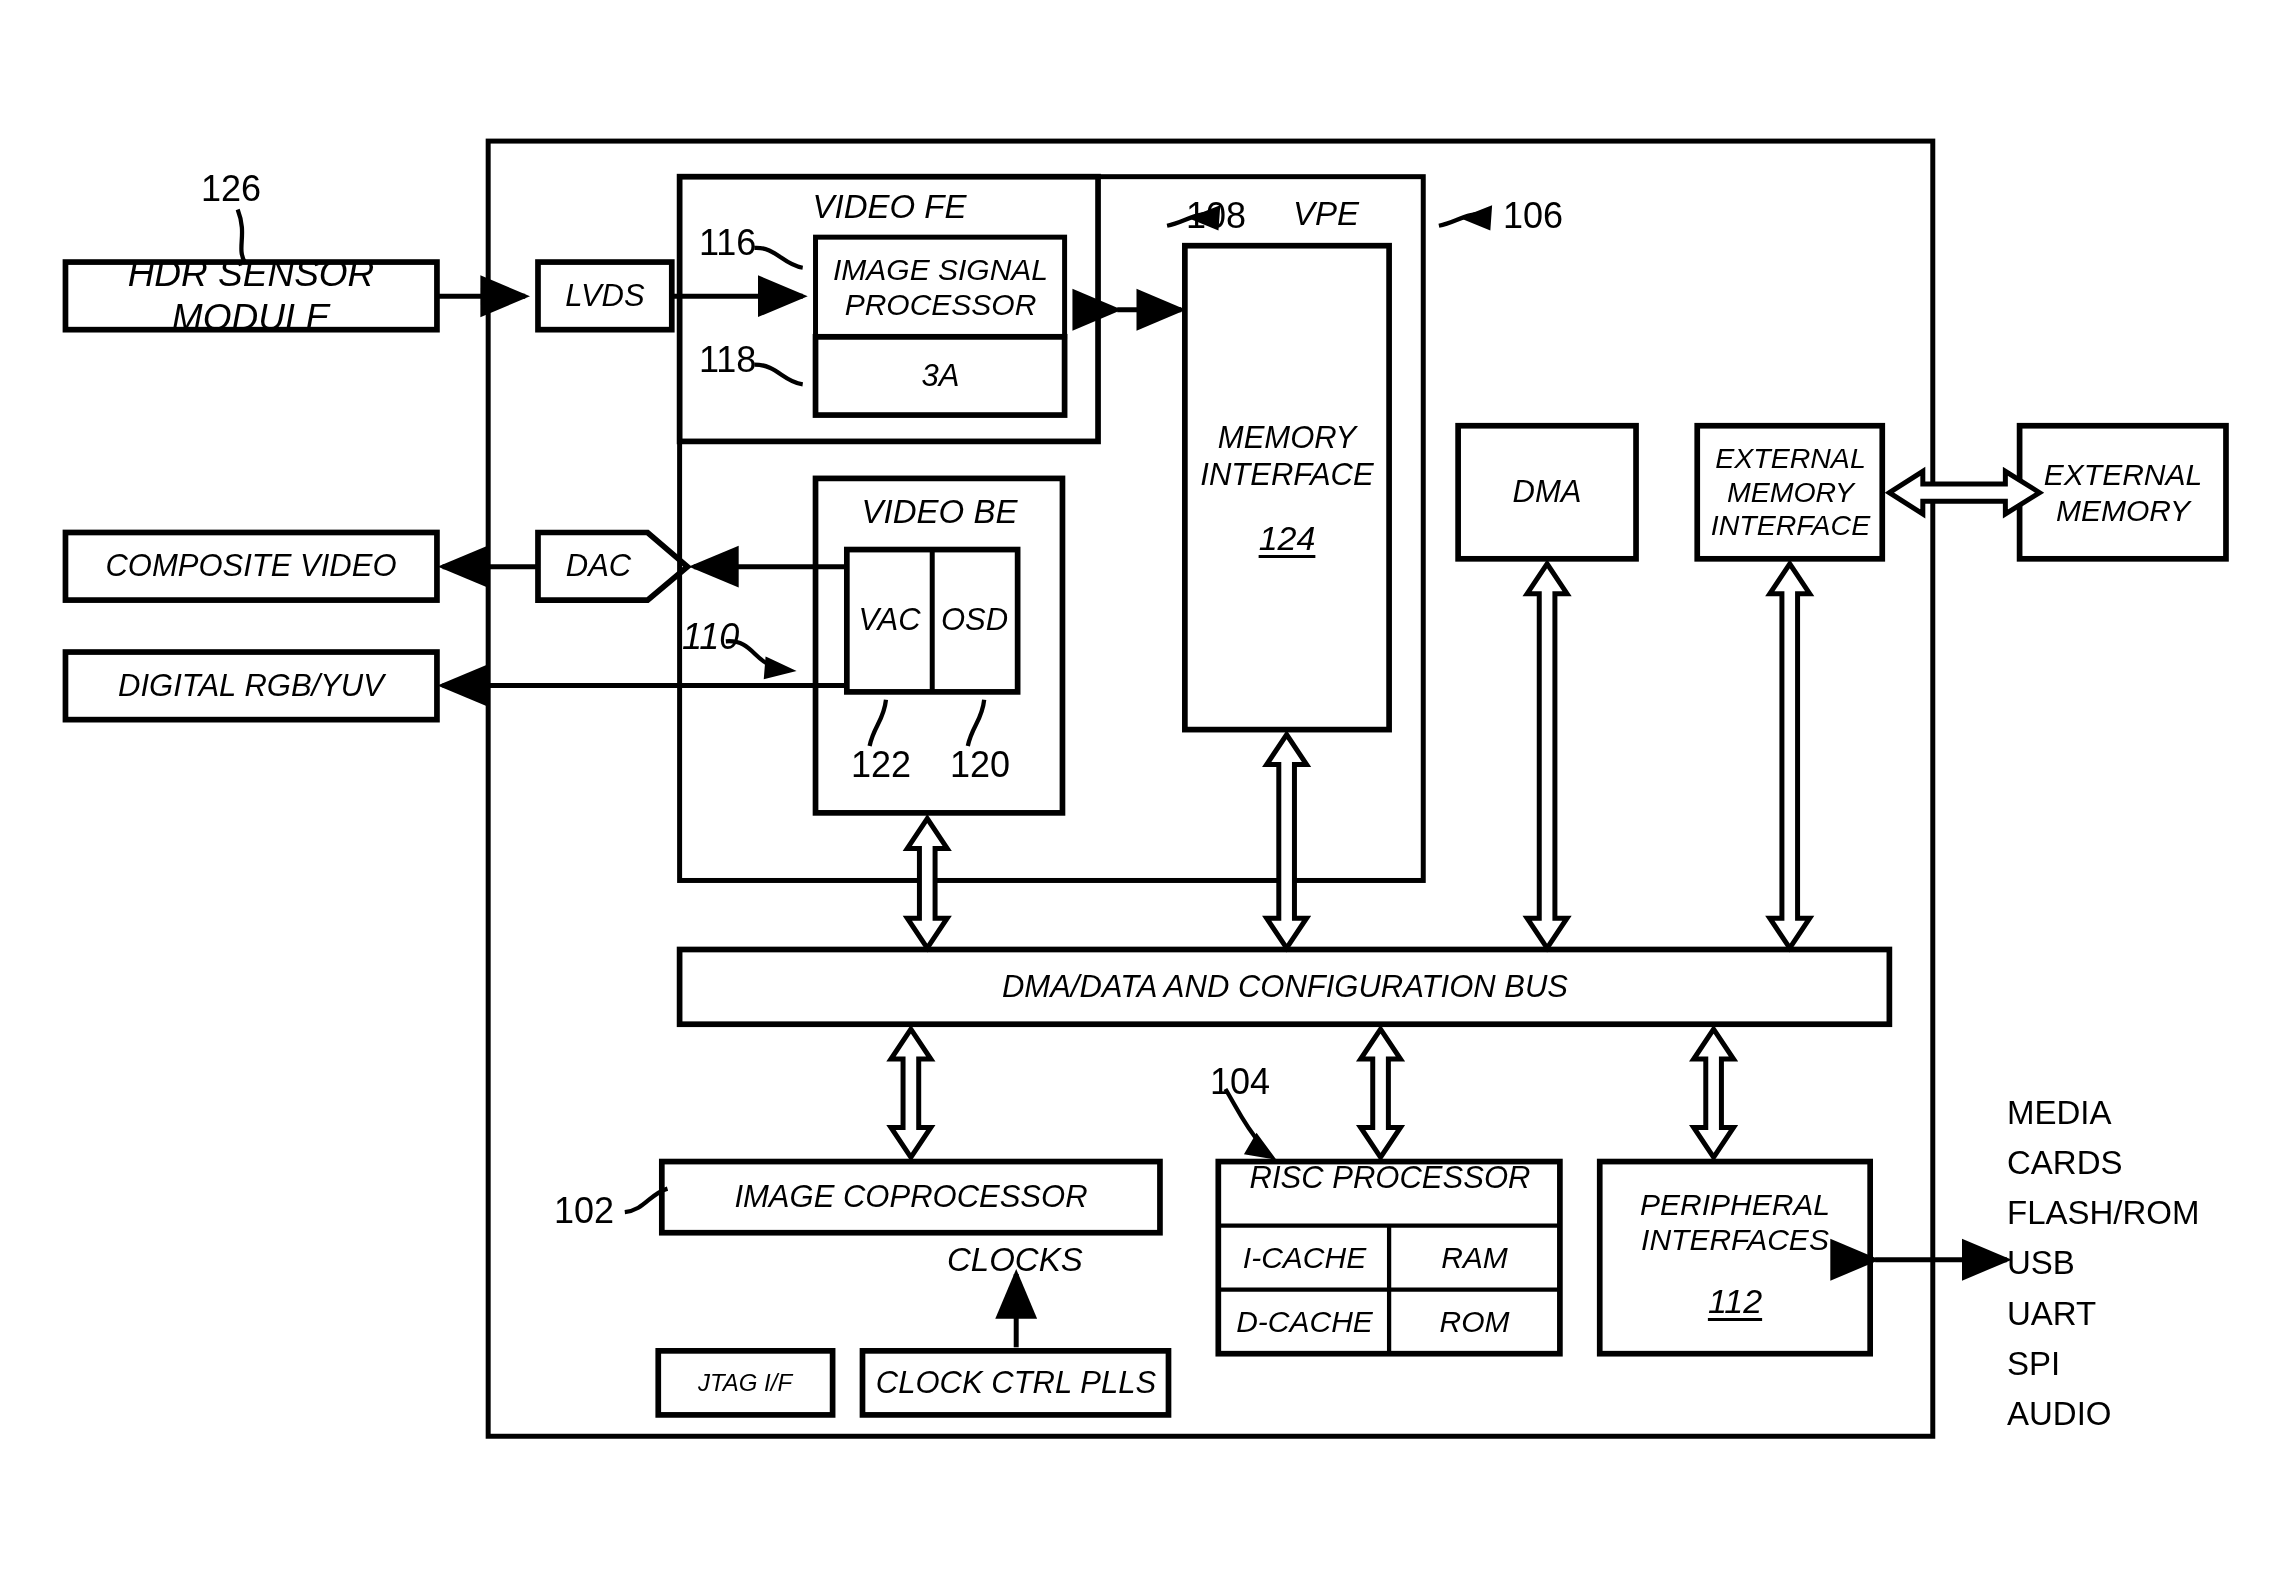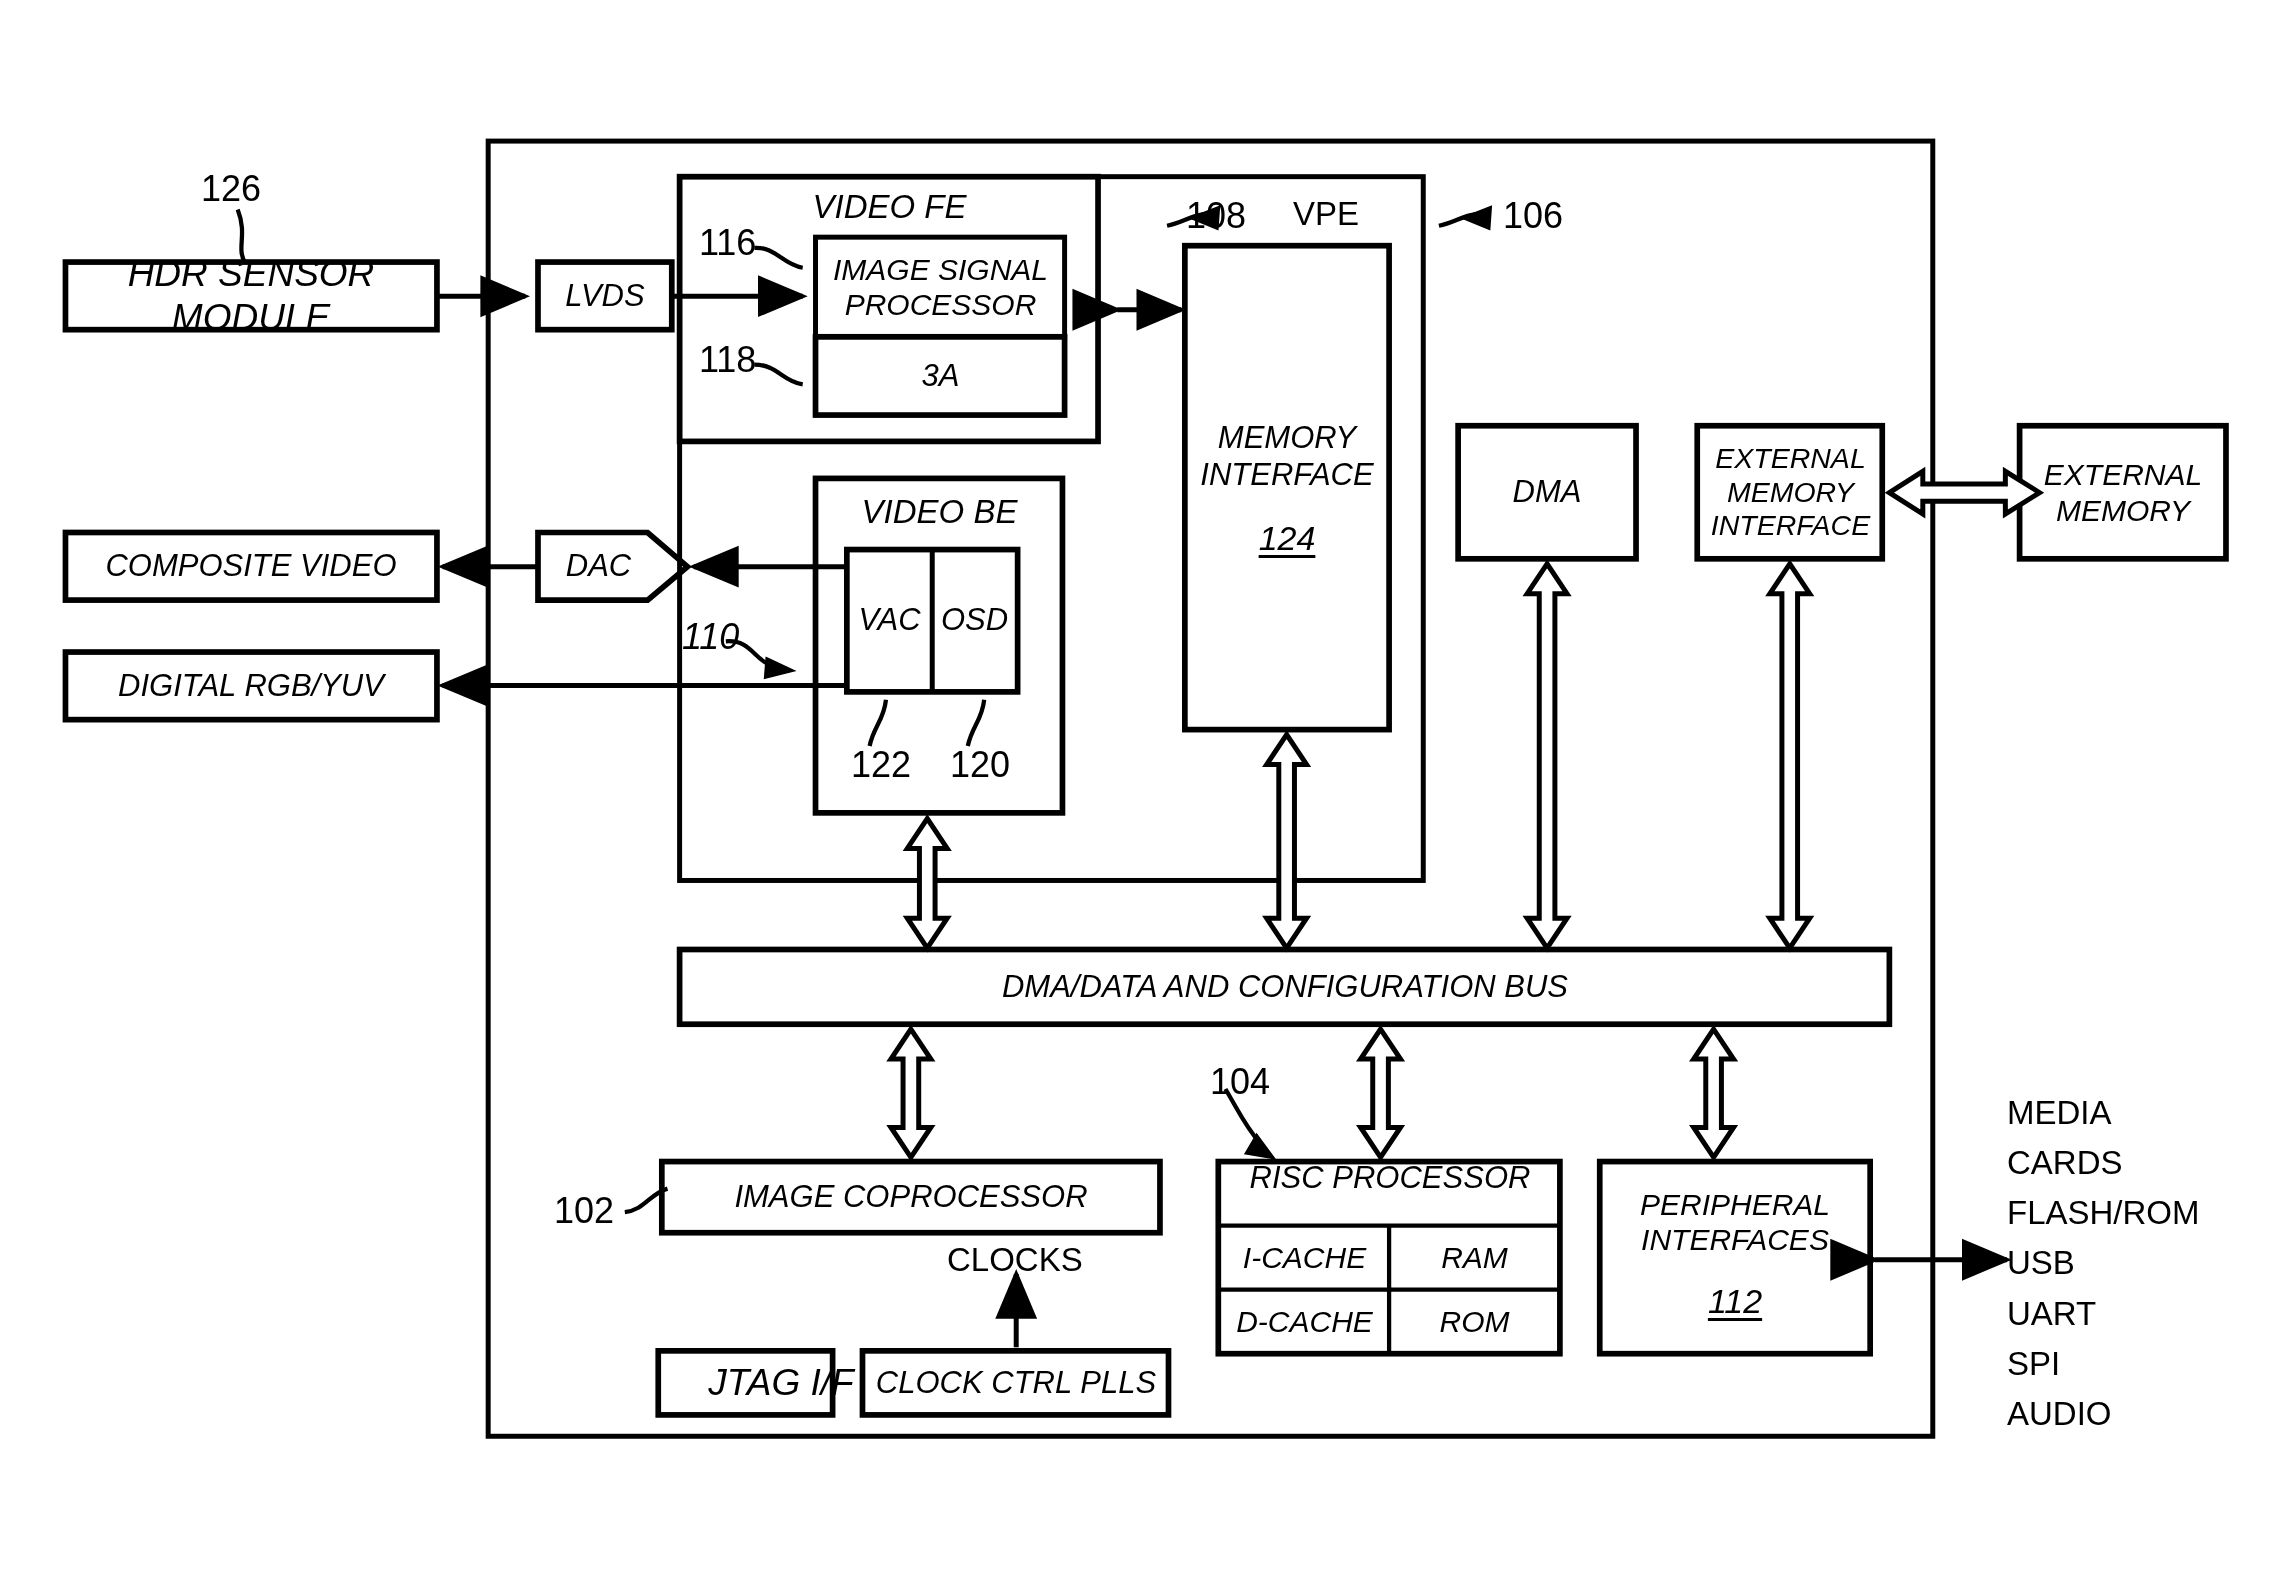--- a/index.html
+++ b/index.html
@@ -7,21 +7,21 @@
        font-family:"Liberation Sans", sans-serif;color:#000;}
   #stage{position:absolute;left:0;top:0;width:2295px;height:1560px;}
   svg.layer{position:absolute;left:0;top:0;width:2295px;height:1593px;overflow:visible;}
   .lbl{position:absolute;text-align:center;line-height:1.18;
        font-family:"Liberation Sans", sans-serif;color:#000;
        display:flex;align-items:center;justify-content:center;
        white-space:pre-line;font-style:italic;}
   .ref{position:absolute;font-size:36px;font-family:"Liberation Sans", sans-serif;
        color:#000;white-space:nowrap;}
   .u{text-decoration:underline;text-underline-offset:5px;}
-  .plain{position:absolute;font-size:33px;white-space:nowrap;}
+  .plain{position:absolute;font-size:33px;white-space:nowrap;font-style:italic;}
 </style>
 </head>
 <body>
 
 <div id="stage">
 
   <svg class="layer" viewBox="0 0 3225 2238" xmlns="http://www.w3.org/2000/svg">
     <defs>
       <marker id="ah" markerWidth="9" markerHeight="9" refX="8" refY="4.5" orient="auto" markerUnits="strokeWidth">
         <path d="M0,0.6 L9,4.5 L0,8.4 Z" fill="#000"></path>
@@ -210,21 +210,21 @@
 
   <div class="lbl" style="left:1219px;top:1290px;width:171px;height:64px;font-size:30px;">D-CACHE</div>
 
   <div class="lbl" style="left:1389px;top:1290px;width:171px;height:64px;font-size:30px;">ROM</div>
 
   <div class="lbl" style="left:1600px;top:1183px;width:270px;height:78px;font-size:30px;">PERIPHERAL
 INTERFACES</div>
 
   <div class="lbl u" style="left:1600px;top:1281px;width:270px;height:40px;font-size:34px;">112</div>
 
-  <div class="lbl" style="left:694px;top:1351px;width:174px;height:64px;font-size:37px;">JTAG I/F</div>
+  <div class="lbl" style="left:658px;top:1351px;width:174px;height:64px;font-size:24px;">JTAG I/F</div>
 
   <div class="lbl" style="left:863px;top:1351px;width:306px;height:64px;font-size:31px;">CLOCK CTRL PLLS</div>
 
   <div class="plain" style="left:947px;top:1241px;">CLOCKS</div>
 
   <div id="peripheral-list" style="position:absolute;left:2007px;top:1088px;width:270px;
               font-size:33px;line-height:1.52;text-align:left;">
       <div>MEDIA</div>
       <div>CARDS</div>
       <div>FLASH/ROM</div>

